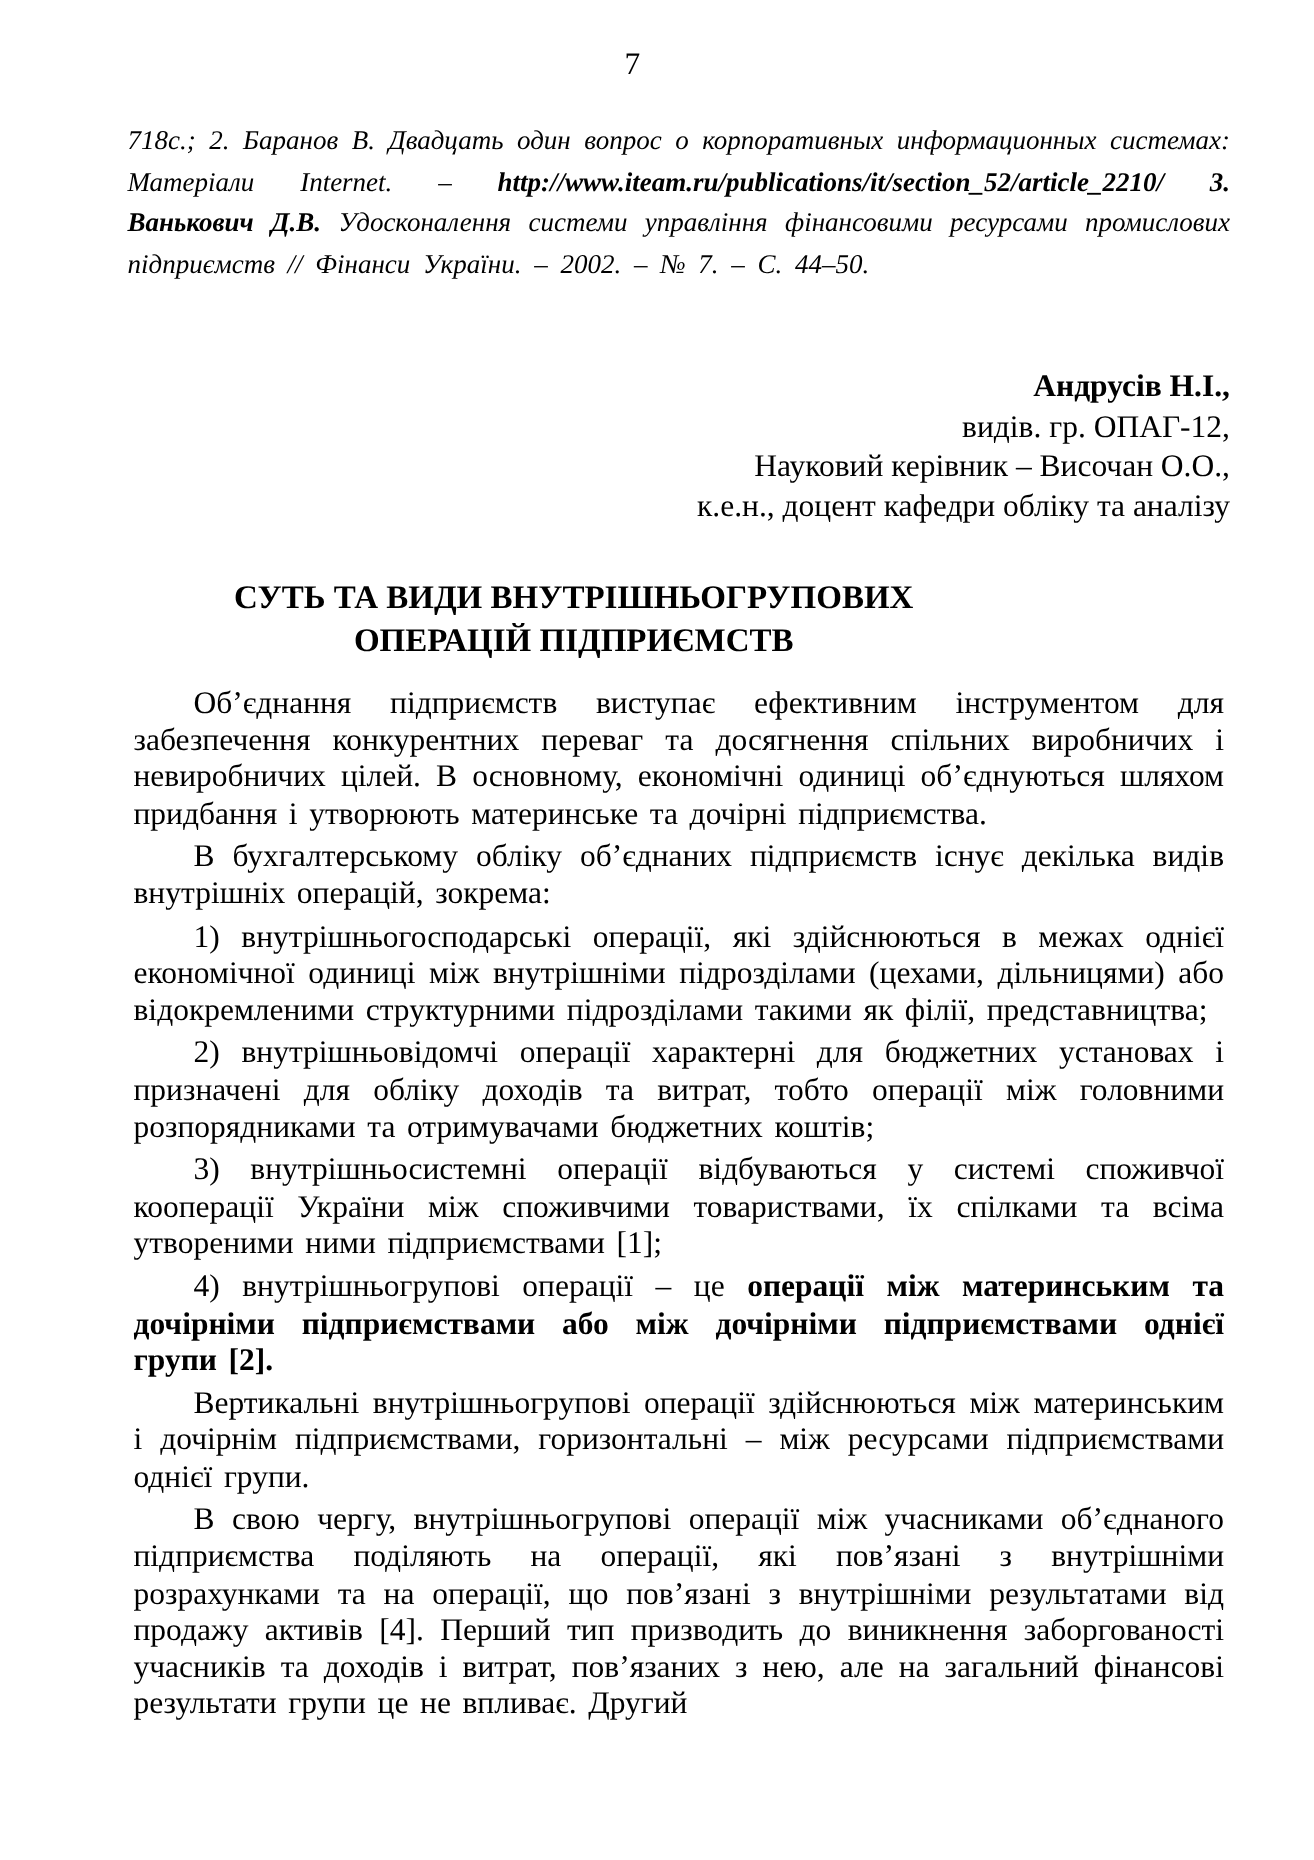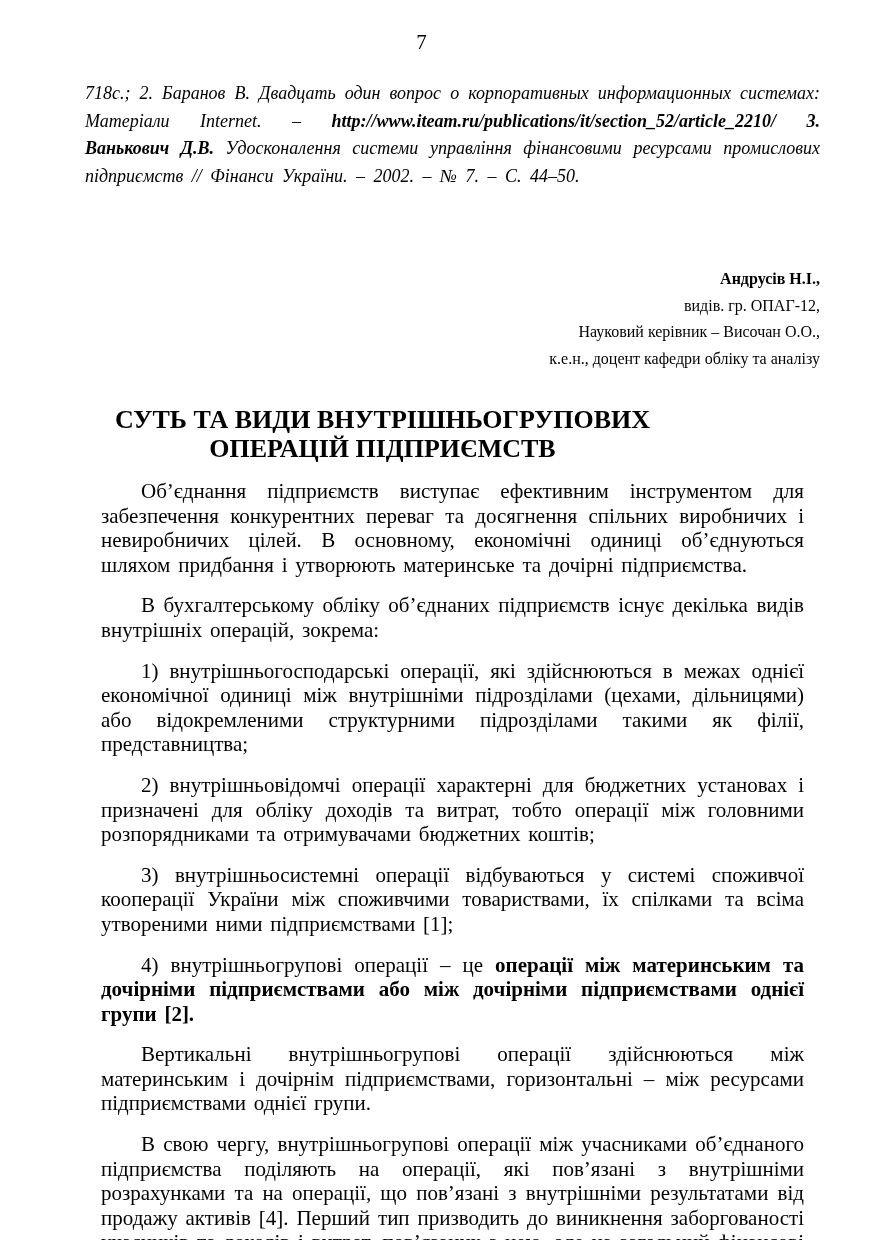--- a/index.html
+++ b/index.html
@@ -30,43 +30,43 @@
   .biblio {
     margin: 0;
     font-size: 18px;
     font-style: italic;
     line-height: 27.5px;
     text-align: justify;
     word-spacing: 4px;
   }
   .biblio .bold { font-weight: bold; }
   .author-block {
-    margin-top: 76px;
+    margin-top: 54px;
     text-align: right;
-    font-size: 16px;
+    font-size: 21px;
     line-height: 26.5px;
   }
   .author-block .bold { font-weight: bold; }
   .paper-title {
     margin: 34px 0 0 0;
     padding-right: 140px; 
     text-align: center;
-    font-size: 26px;
+    font-size: 22px;
     font-weight: bold;
     line-height: 28.5px;
   }
   .body-text {
     margin-top: 15px;
     font-size: 21px;
     line-height: 24.6px;
     text-align: justify;
     word-spacing: 2.5px;
   }
   .body-text p {
-    margin: 16px;
+    margin: 4px;
     text-indent: 40px;
   }
   .body-text .bold { font-weight: bold; }
 </style>
 </head>
 <body>
 
 <div class="page">
 
   <div class="page-number">7</div>

